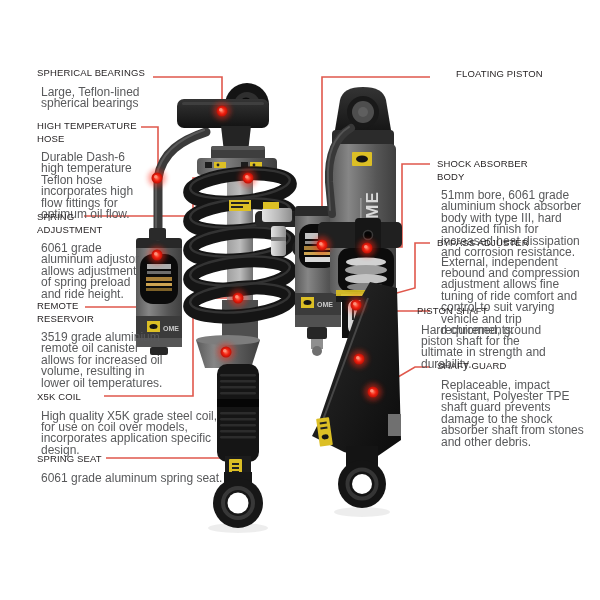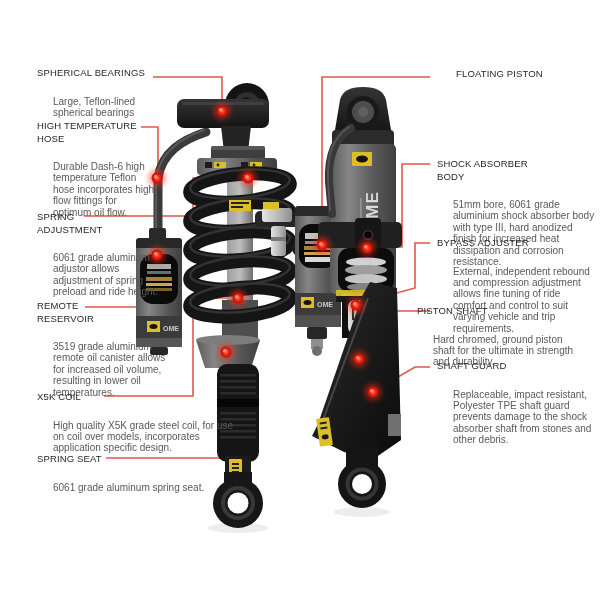--- a/index.html
+++ b/index.html
@@ -2,21 +2,21 @@
 <html><head>
 <meta charset="utf-8">
 <style>
   html,body{margin:0;padding:0;background:#fff;}
   #stage{position:relative;width:600px;height:600px;background:#fff;overflow:hidden;
          font-family:"Liberation Sans",sans-serif;}
   #art{position:absolute;left:0;top:0;}
   .callout{position:absolute;}
   .callout h3{margin:0 0 7px 0;font-size:9.5px;line-height:12.5px;font-weight:normal;
               color:#231f20;letter-spacing:.15px;}
-  .callout p{margin:16px;font-size:10px;line-height:11.4px;color:#58595b;}
+  .callout p{margin:4px;font-size:12px;line-height:11.4px;color:#58595b;}
   
   .cline{fill:none;stroke:#e0584c;stroke-width:1.6px;}
   .dot-glow{fill:#ff2a18;opacity:.45;filter:url(#blurGlow);}
   .dot-core{fill:url(#dotGrad);}
   .dot-hi{fill:#ff9c86;opacity:.85;}
   .ome-vert{font-family:"Liberation Sans",sans-serif;font-weight:bold;font-size:17px;fill:#d9d9d9;letter-spacing:1px;}
   .ome-band{font-family:"Liberation Sans",sans-serif;font-weight:bold;font-size:7px;fill:#c9c9c9;}
 </style>
 </head>
 <body>

